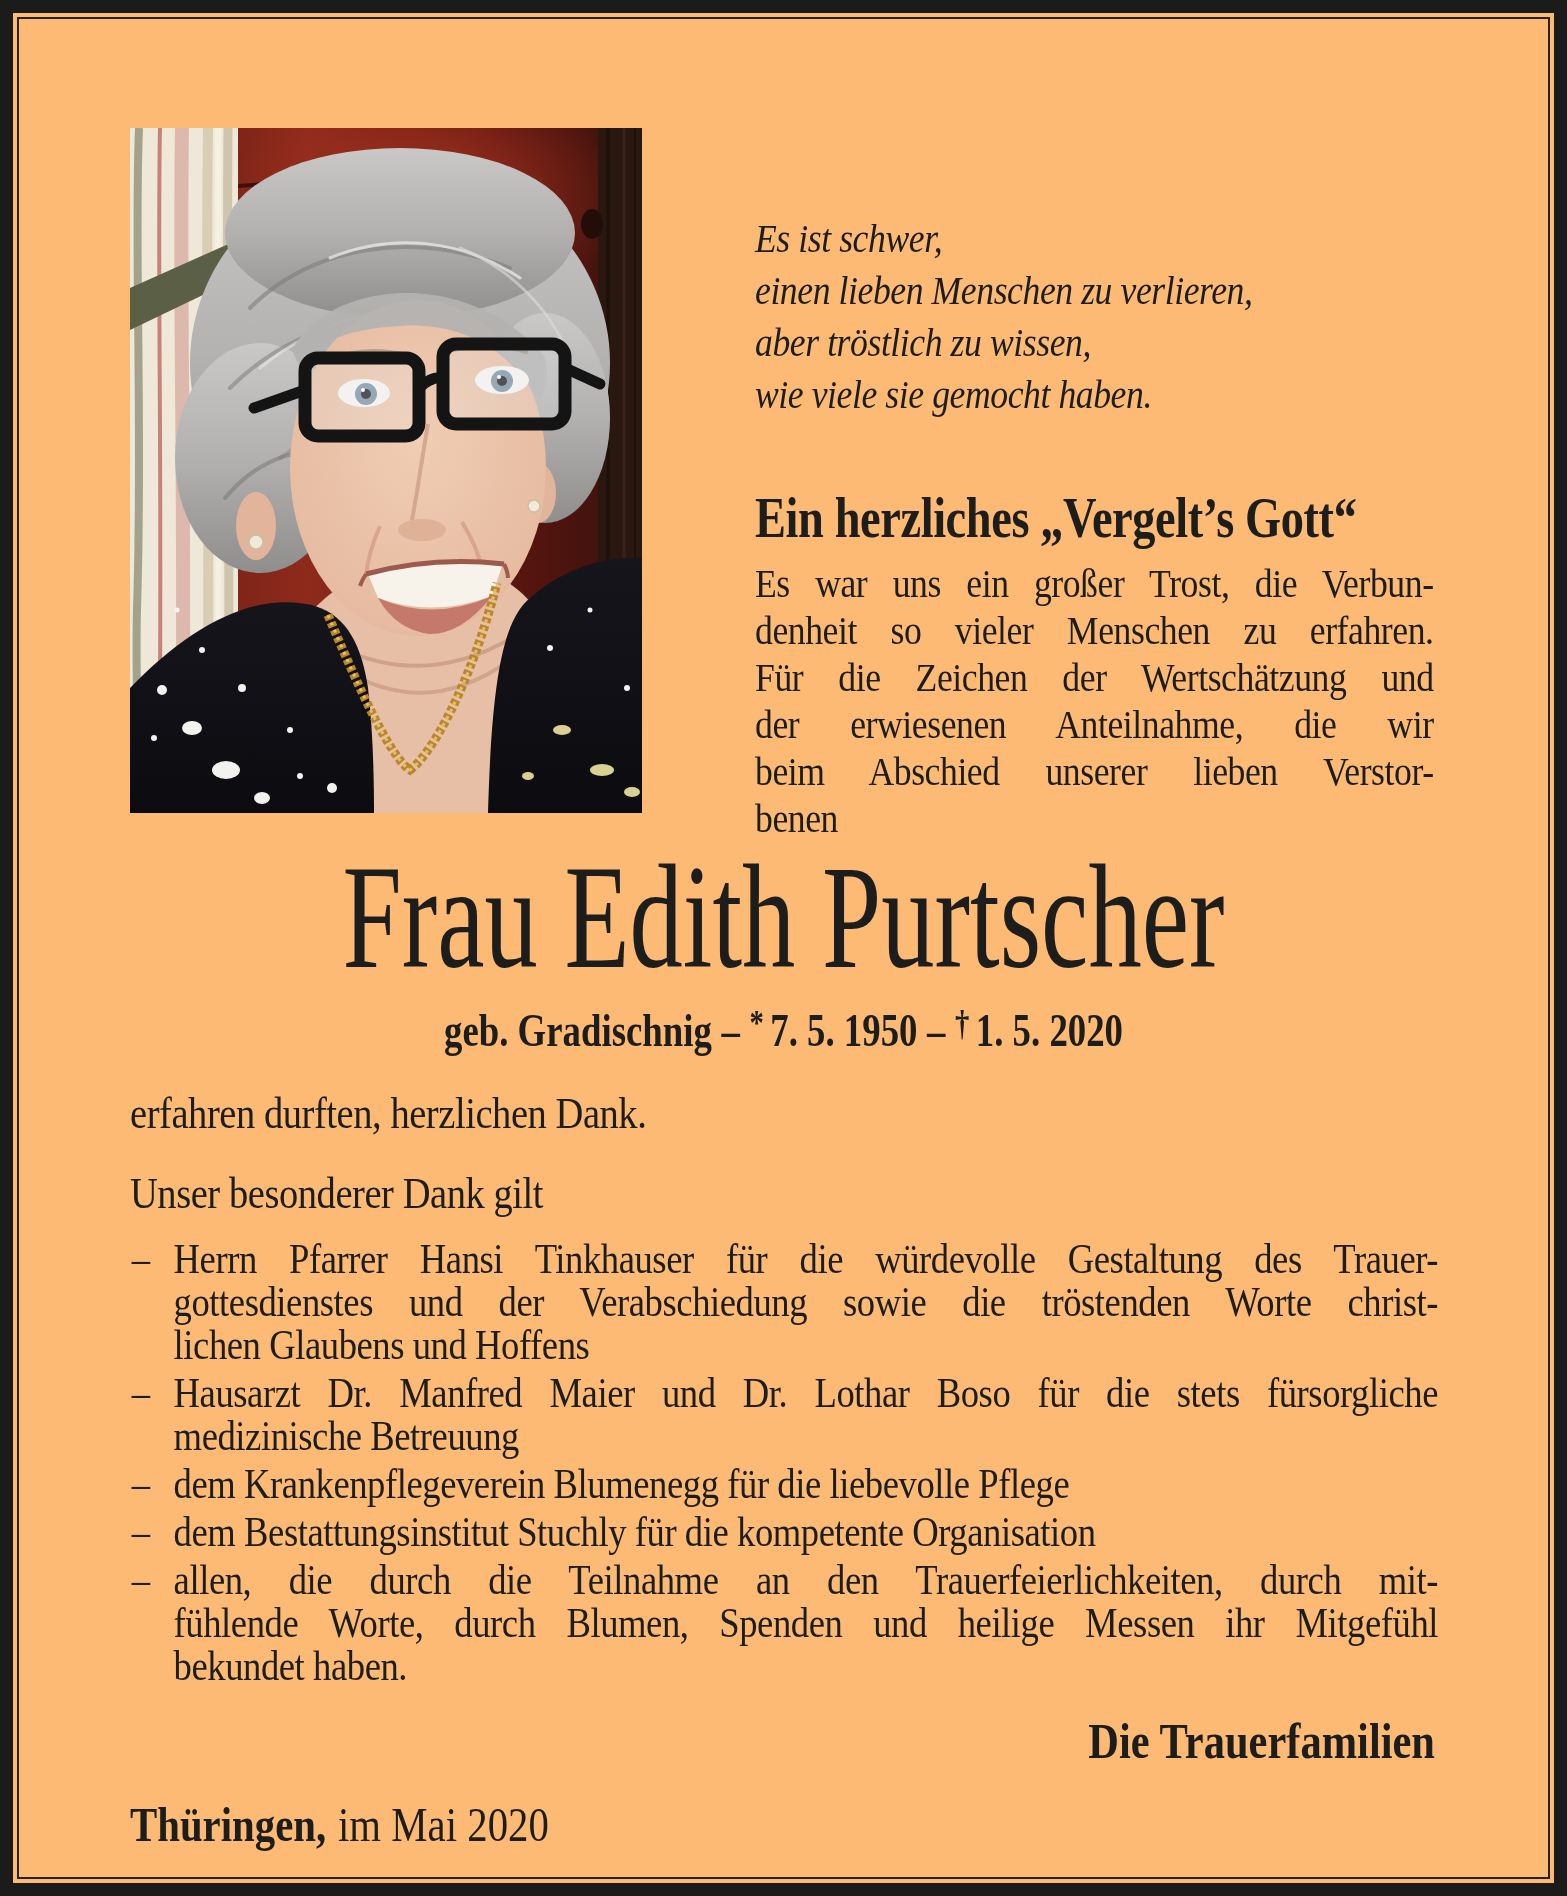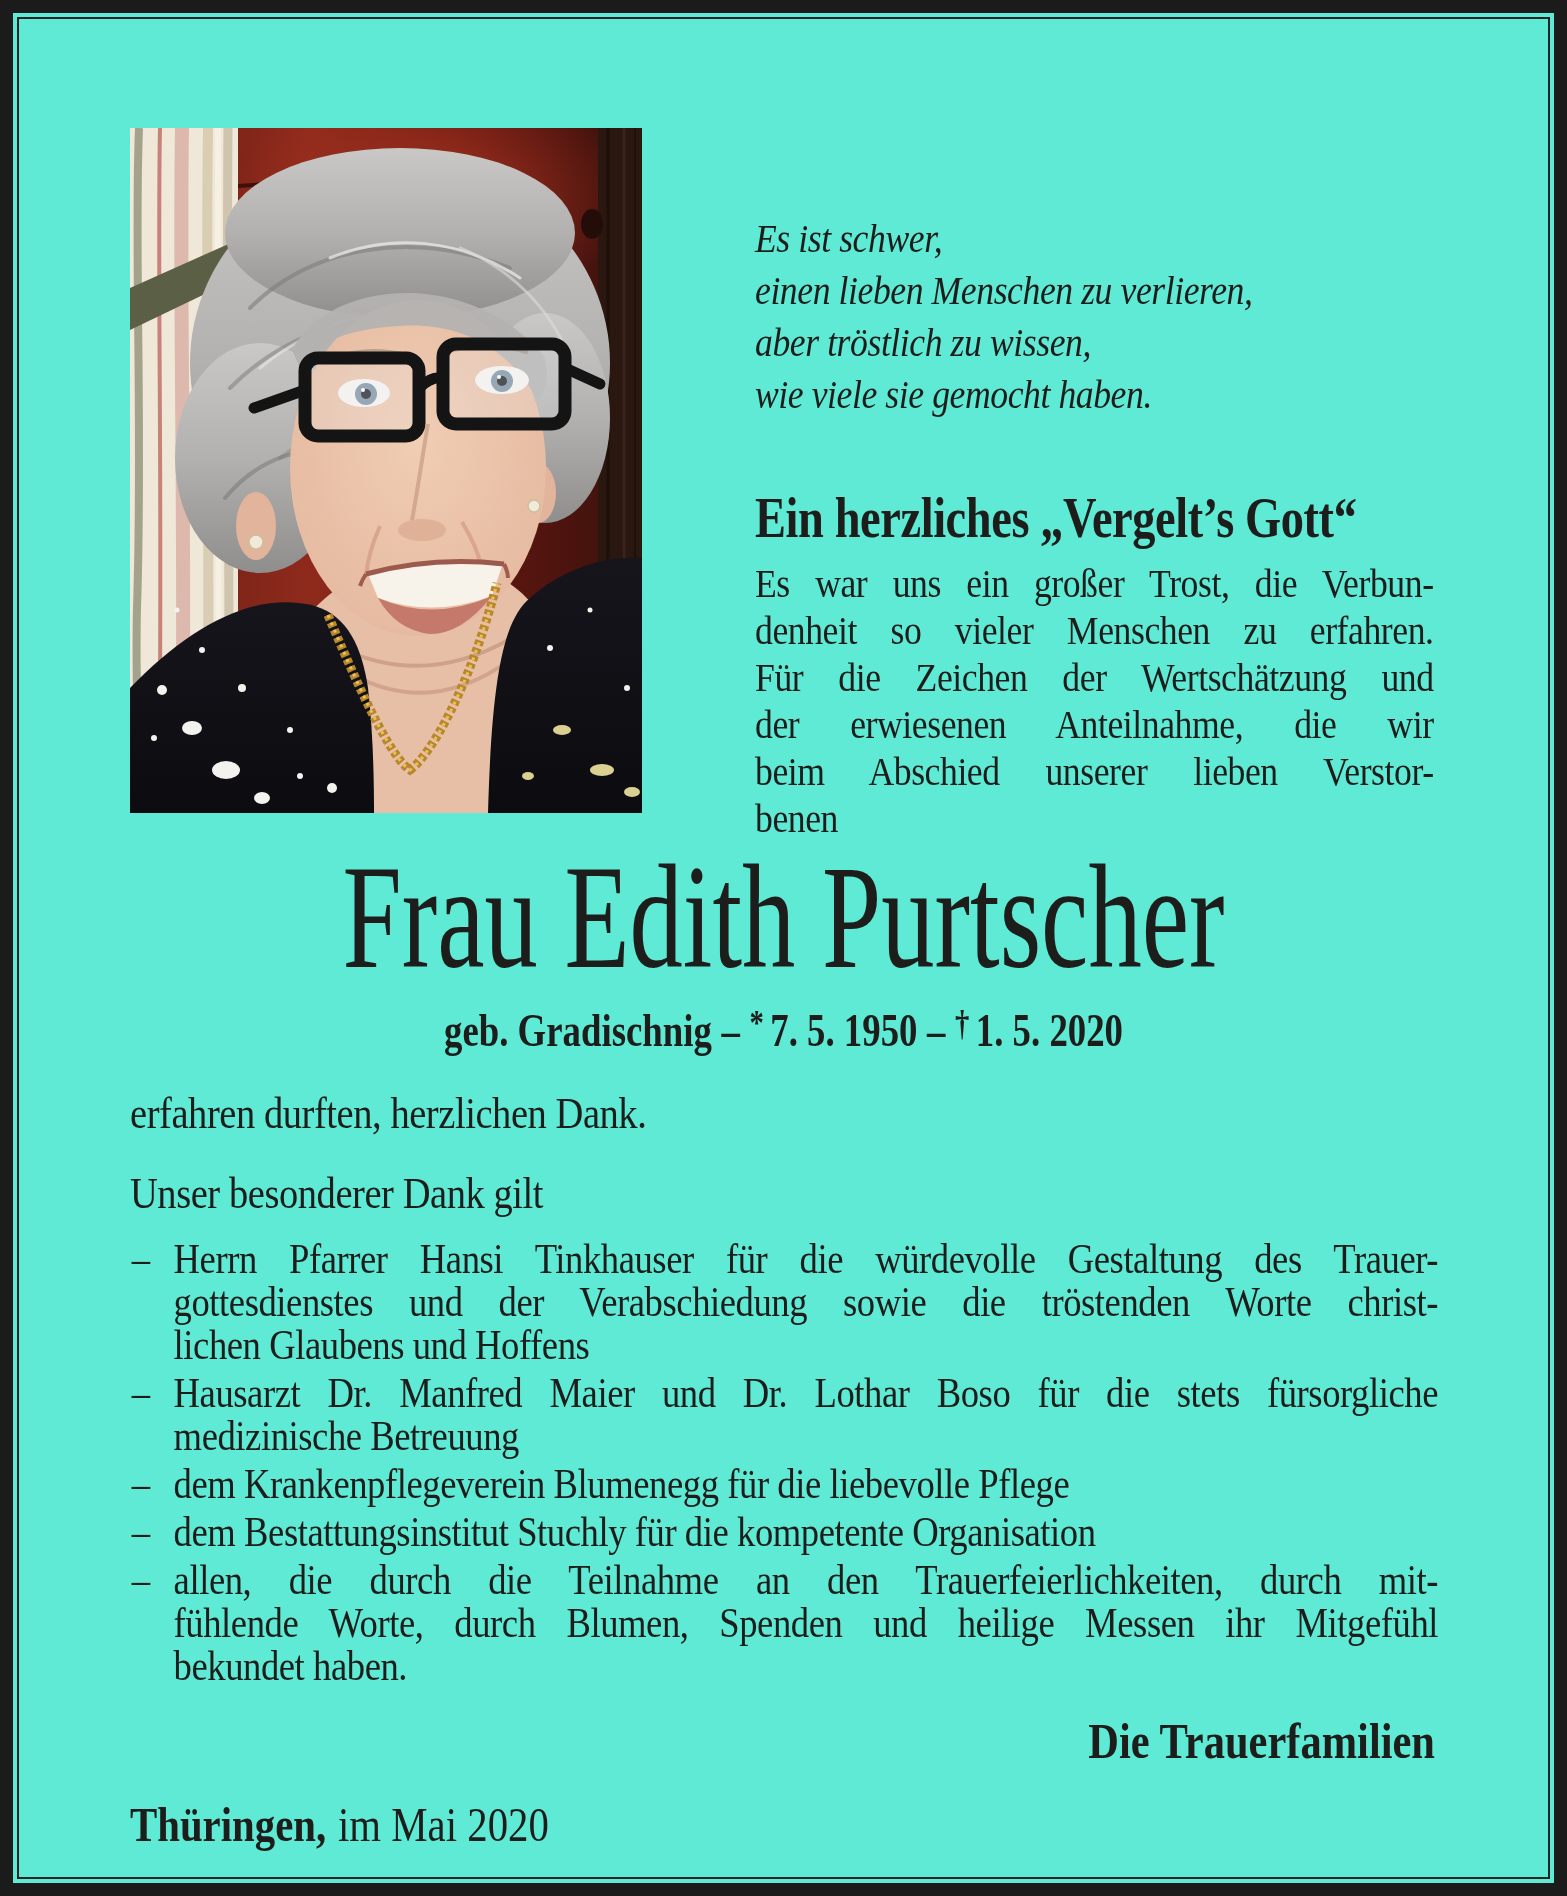--- a/index.html
+++ b/index.html
@@ -1,19 +1,19 @@
 <!DOCTYPE html>
 <html lang="de"><head>
 <meta charset="utf-8">
 <style>
   html,body{margin:0;padding:0;background:#e8e8e8;}
   .page{
     position:relative;
     width:1567px;height:1896px;
-    background:#5eead4;
+    background:#fdba74;
     overflow:hidden;
     font-family:"Liberation Serif","DejaVu Serif",serif;
     color:#1d1d1b;
   }
   
   .frame-outer{position:absolute;inset:0;border:13px solid #1b1b1b;pointer-events:none;z-index:5;}
   .frame-inner{position:absolute;inset:17px;border:2px solid #242424;pointer-events:none;z-index:5;}
 
   .abs{position:absolute;}
 

